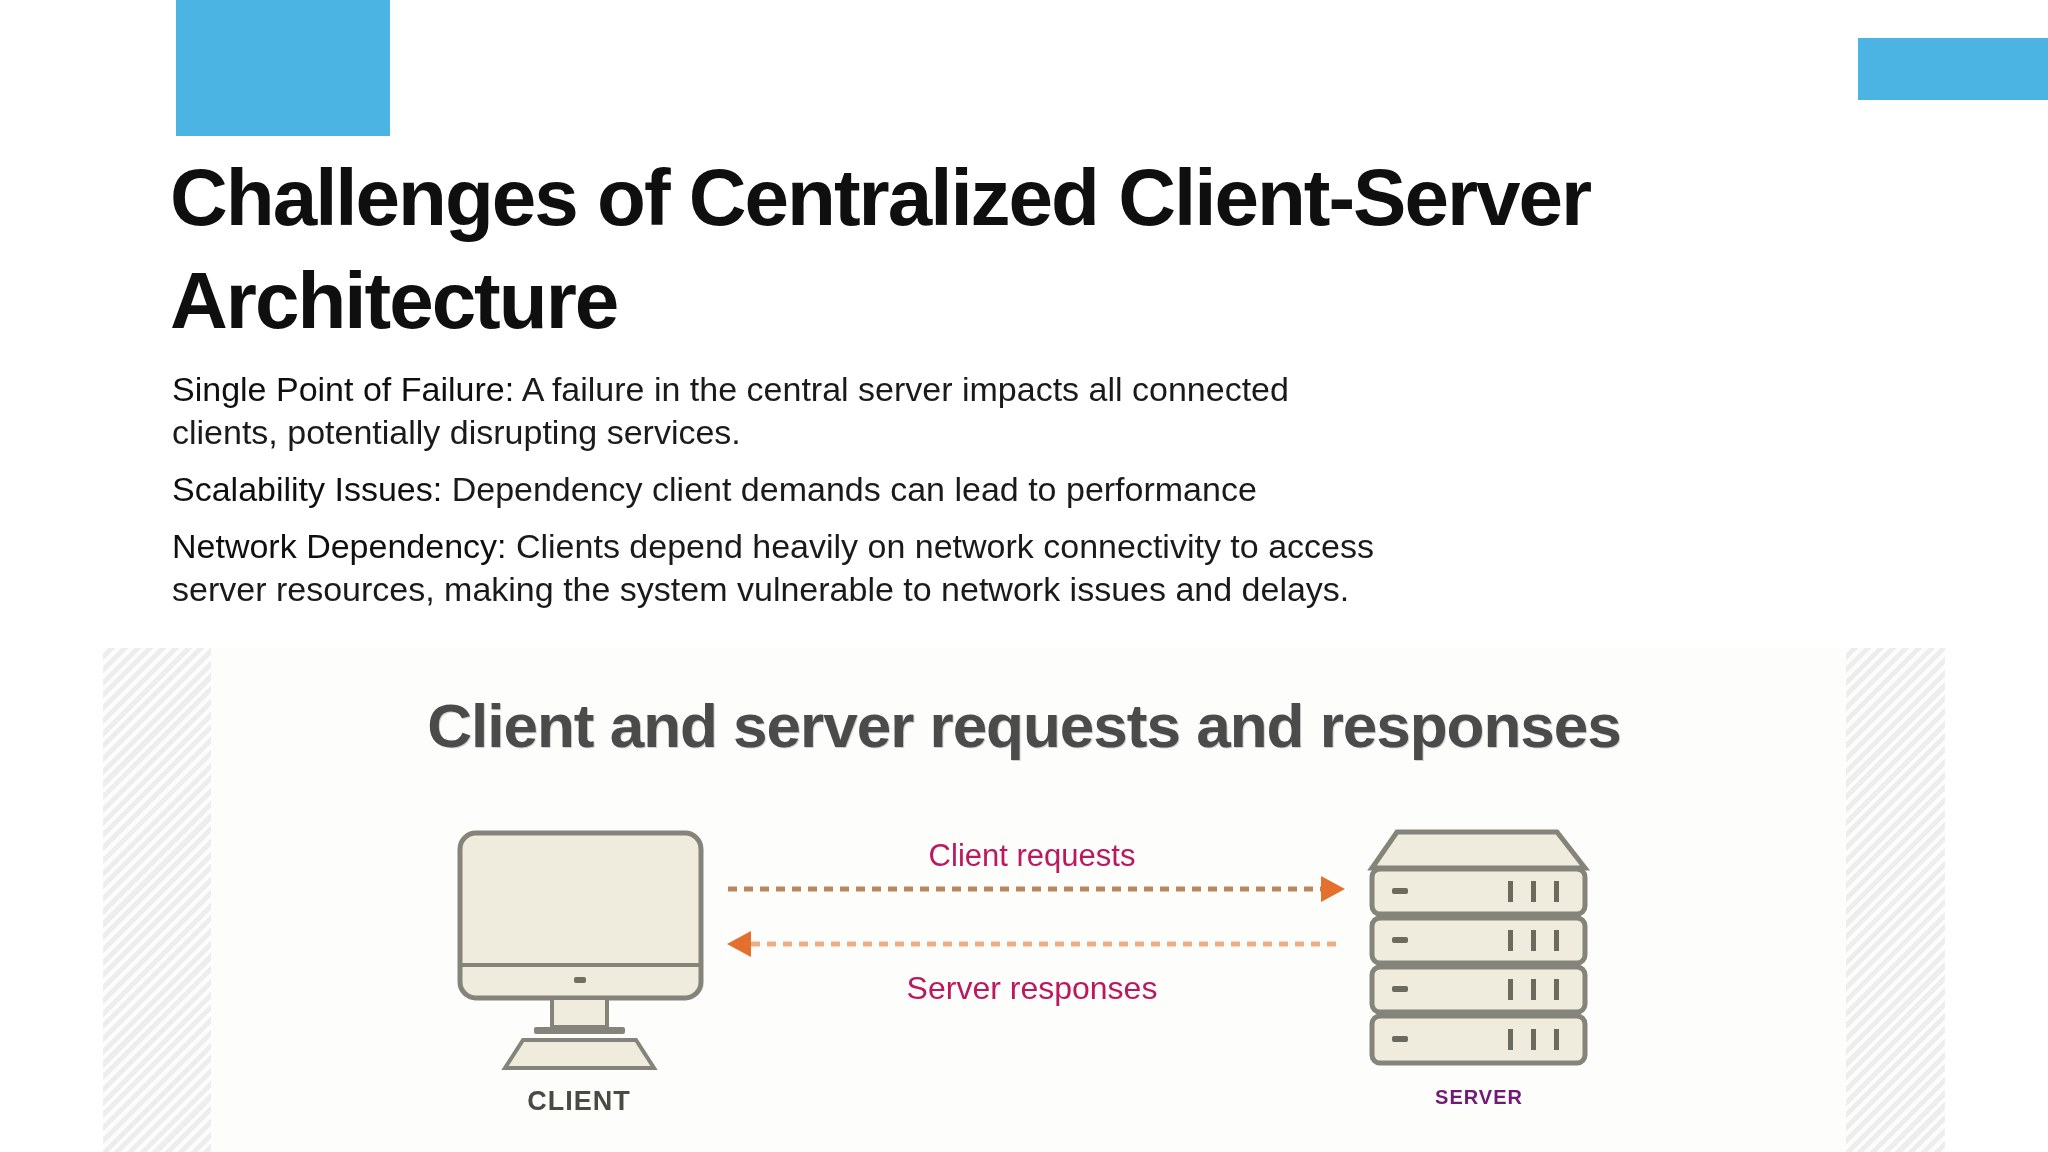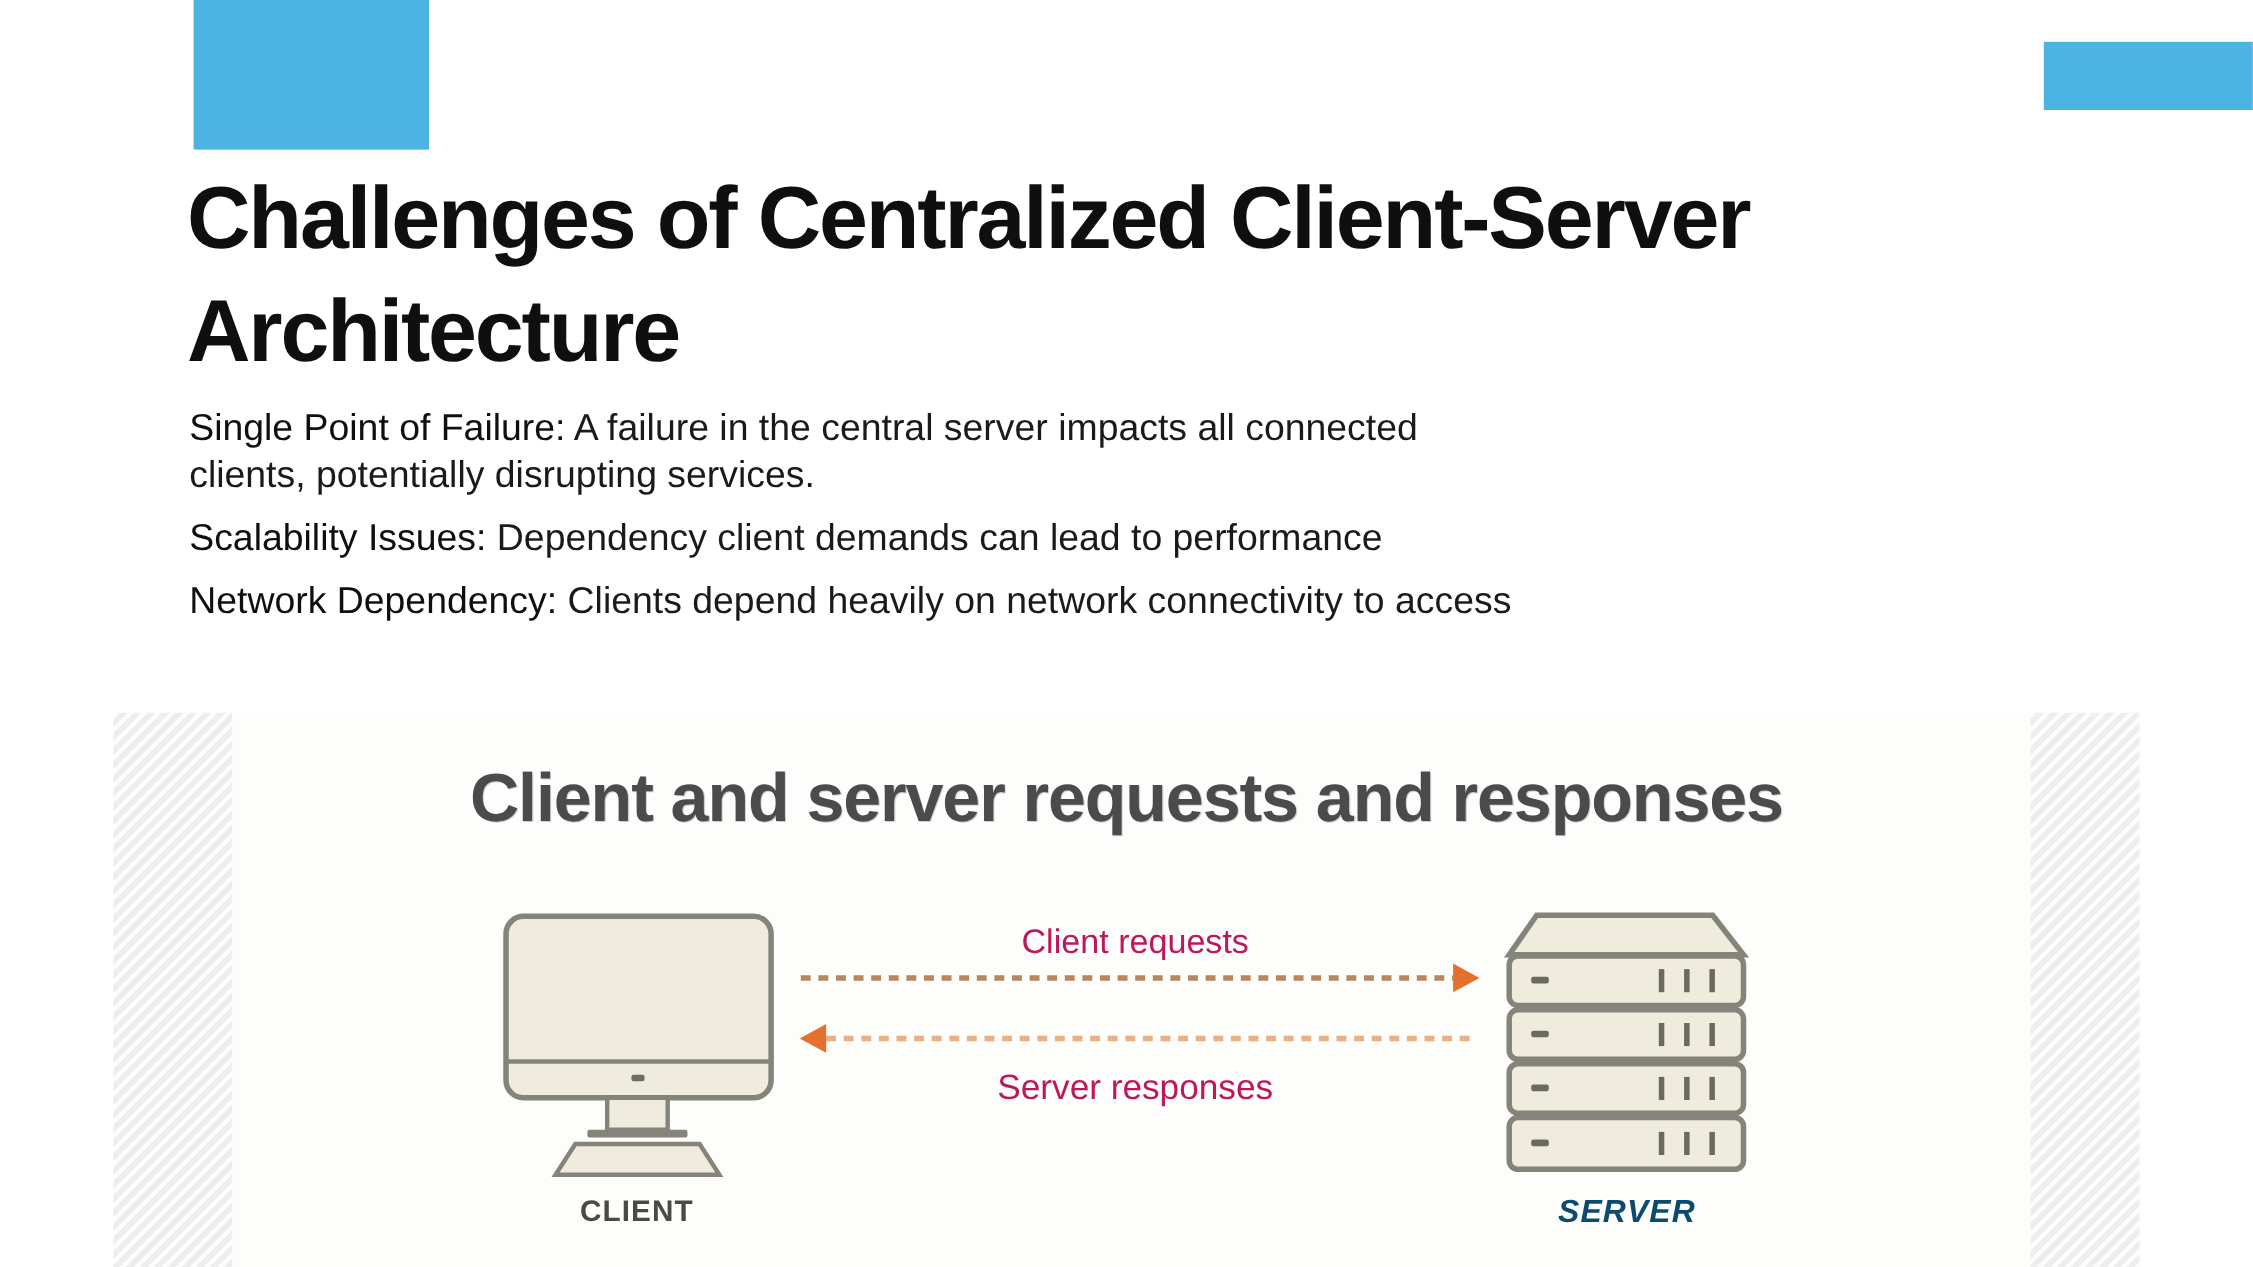--- a/index.html
+++ b/index.html
@@ -28,38 +28,38 @@
      background-image:repeating-linear-gradient(135deg,rgba(255,255,255,.85) 0 4px,rgba(190,190,190,.12) 4px 9px);}
   .tex-left{left:0;}
   .tex-right{left:1743px;width:99px;}
   .fig-heading{position:absolute;left:0;top:6px;width:100%;text-align:center;
       font-size:62px;font-weight:bold;letter-spacing:-1px;color:#4b4b4b;
       text-shadow:1px 1px 0 rgba(75,75,75,.25);margin-top:36px;}
   .fig-label{position:absolute;color:#be185d;white-space:nowrap;transform:translateX(-50%);}
   .lbl-request{left:929px;top:190px;font-size:31px;}
   .lbl-response{left:929px;top:322px;font-size:32px;}
   .lbl-client{left:476px;top:438px;font-size:27px;font-weight:bold;letter-spacing:1px;color:#4a4a44;}
-  .lbl-server{left:1376px;top:438px;font-size:29px;font-weight:bold;letter-spacing:1px;color:#0c4a6e;font-style:italic;}
+  .lbl-server{left:1376px;top:438px;font-size:20px;font-weight:bold;letter-spacing:1px;color:#701a75;}
   .diagram{position:absolute;left:0;top:0;}
 </style>
 </head>
 <body>
 
 <div class="accent-sq" style="background: rgb(75, 180, 227);"></div>
 <div class="accent-bar" style="background: rgb(75, 180, 227);"></div>
 
 <div class="title">
   <div>Challenges of Centralized Client-Server</div>
   <div>Architecture</div>
 </div>
 
 <div class="bullets">
   <p><span class="b">Single Point of Failure:</span><span> A failure in the central server impacts all connected</span><br><span>clients, potentially disrupting services.</span></p>
   <p><span class="b">Scalability Issues:</span><span> Dependency client demands can lead to performance</span><br></p>
-  <p><span class="b">Network Dependency:</span><span> Clients depend heavily on network connectivity to access</span><br></p>
+  <p><span class="b">Network Dependency:</span><span> Clients depend heavily on network connectivity to access</span><br><span>server resources, making the system vulnerable to network issues and delays.</span></p>
 </div>
 
 <div class="figure">
   <div class="tex-strip tex-left"></div>
   <div class="tex-strip tex-right"></div>
 
   <div class="fig-heading">Client and server requests and responses</div>
 
   <svg class="diagram" width="1842" height="504" viewBox="0 0 1842 504">
 

